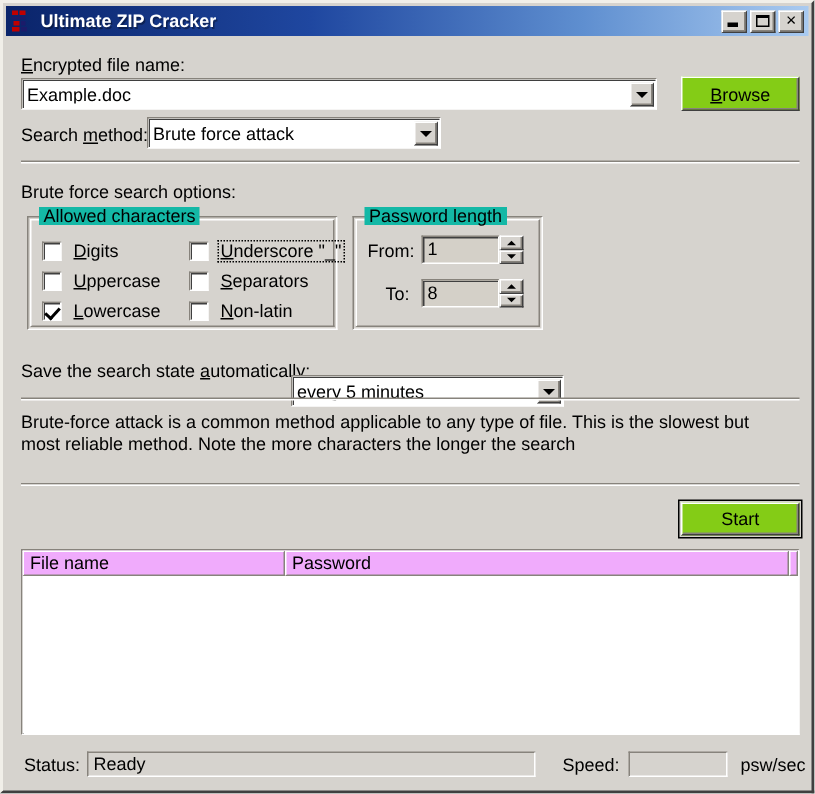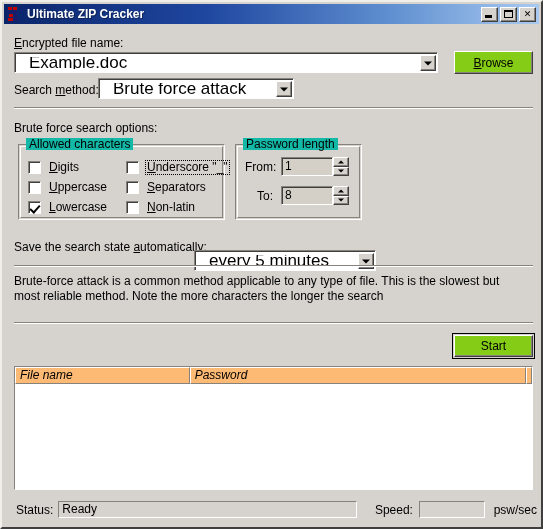--- a/index.html
+++ b/index.html
@@ -100,22 +100,22 @@
     border-right: 1px solid #ffffff;
     border-bottom: 1px solid #ffffff;
     box-shadow: inset 1px 1px 0 #3f3f3f;
     box-sizing: border-box;
   }
 
   
   .combo { position: absolute; display: flex; align-items: center; }
   .combo .val {
     flex: 1 1 auto;
-    padding-left: 14px;
-    font-size: 17px;
+    padding-left: 3px;
+    font-size: 12px;
     line-height: 12px;
     overflow: hidden;
     white-space: nowrap;
   }
   .combo .arrow {
     flex: 0 0 auto;
     width: 16px; height: 16px;
     margin: 1px;
     background: #d6d3ce;
     border-top: 1px solid #ffffff;
@@ -281,32 +281,31 @@
     border-top: 1px solid #87837c;
     border-left: 1px solid #87837c;
     border-right: 1px solid #ffffff;
     border-bottom: 1px solid #ffffff;
     box-shadow: inset 1px 1px 0 #3f3f3f;
     box-sizing: border-box;
     overflow: hidden;
   }
   .lv-head { display: flex; height: 17px; }
   .lv-head .col {
-    background: #fdba74;
+    background: #f0abfc;
     border-top: 1px solid #ffffff;
     border-left: 1px solid #ffffff;
     border-right: 1px solid #87837c;
     border-bottom: 1px solid #87837c;
     box-sizing: border-box;
     font-size: 12px;
     line-height: 14px;
     padding-left: 4px;
     overflow: hidden;
     white-space: nowrap;
-    font-style: italic;
   }
   .lv-body { background: #ffffff; height: calc(100% - 17px); }
 
   
   .statusbar {
     position: absolute;
     display: flex;
     align-items: center;
     box-sizing: border-box;
   }

